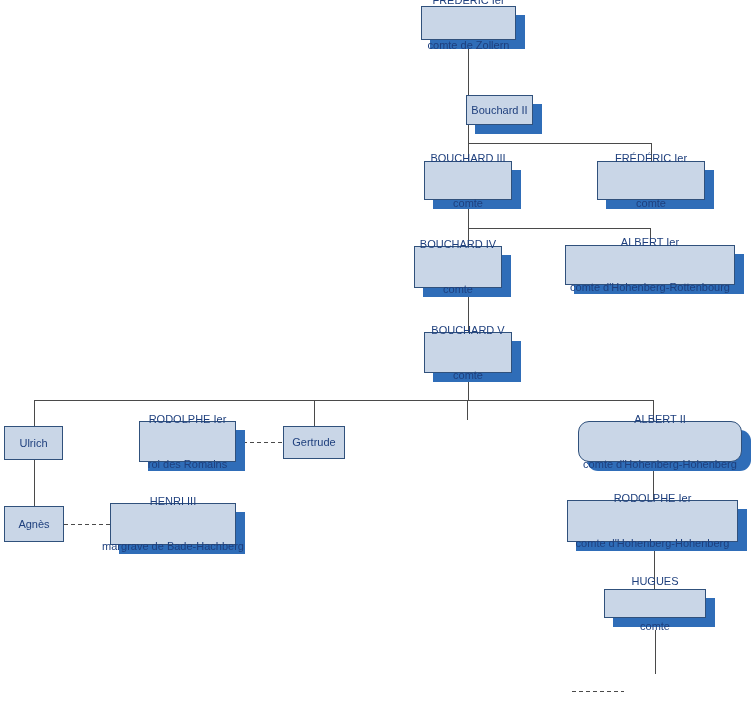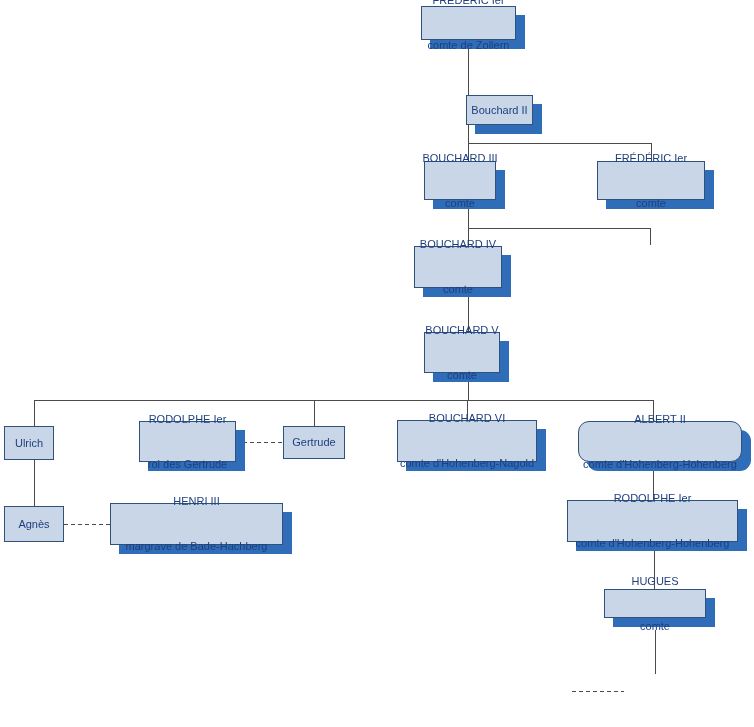--- a/index.html
+++ b/index.html
@@ -73,58 +73,58 @@
       <polyline points="572,691 624,691" fill="none" stroke="#4a4a4a" stroke-width="1" shape-rendering="crispEdges" stroke-dasharray="4 3"></polyline>
     </svg>
 
 <div class="node has-shadow" style="left: 421px; top: 6px; width: 95px; height: 34px;">
       <div class="person-name">FRÉDÉRIC Ier</div>
       <div class="person-title">comte de Zollern</div>
     </div>
     <div class="node has-shadow" style="left: 434px; top: 95px; width: 67px; height: 30px; margin-left: 32px;">
       <div class="person-name">Bouchard II</div>
     </div>
-    <div class="node has-shadow" style="left: 424px; top: 161px; width: 72px; height: 39px; text-align: center;">
+    <div class="node has-shadow" style="left: 424px; top: 161px; width: 88px; height: 39px; text-align: center;">
       <div class="person-name">BOUCHARD III</div>
       <div class="person-title">comte</div>
     </div>
     <div class="node has-shadow" style="left: 597px; top: 161px; width: 108px; height: 39px;">
       <div class="person-name">FRÉDÉRIC Ier</div>
       <div class="person-title">comte</div>
     </div>
     <div class="node has-shadow" style="left: 414px; top: 246px; width: 88px; height: 42px;">
       <div class="person-name">BOUCHARD IV</div>
       <div class="person-title">comte</div>
     </div>
-    <div class="node has-shadow" style="left: 424px; top: 332px; width: 76px; height: 41px;">
+    <div class="node has-shadow" style="left: 565px; top: 245px; width: 170px; height: 40px;">
+      <div class="person-name">ALBERT Ier</div>
+      <div class="person-title">comte d'Hohenberg-Rottenbourg</div>
+    </div>
+    <div class="node has-shadow" style="left: 424px; top: 332px; width: 88px; height: 41px;">
       <div class="person-name">BOUCHARD V</div>
       <div class="person-title">comte</div>
     </div>
-    <div class="node" style="left: 4px; top: 426px; width: 50px; height: 34px;">
+    <div class="node" style="left: 4px; top: 426px; width: 59px; height: 34px;">
       <div class="person-name">Ulrich</div>
     </div>
     <div class="node has-shadow" style="left: 139px; top: 421px; width: 97px; height: 41px;">
       <div class="person-name">RODOLPHE Ier</div>
-      <div class="person-title">roi des Gertrude</div>
+      <div class="person-title">roi des Romains</div>
     </div>
     <div class="node" style="left: 283px; top: 426px; width: 62px; height: 33px;">
       <div class="person-name">Gertrude</div>
-    </div>
-    <div class="node has-shadow" style="left: 397px; top: 420px; width: 140px; height: 42px;">
-      <div class="person-name">BOUCHARD VI</div>
-      <div class="person-title">comte d'Hohenberg-Nagold</div>
     </div>
     <div class="node has-shadow" style="left: 578px; top: 421px; width: 164px; height: 41px; border-radius: 11px;">
       <div class="person-name">ALBERT II</div>
       <div class="person-title">comte d'Hohenberg-Hohenberg</div>
     </div>
     <div class="node" style="left: 4px; top: 506px; width: 60px; height: 36px;">
       <div class="person-name">Agnès</div>
     </div>
-    <div class="node has-shadow" style="left: 110px; top: 503px; width: 173px; height: 42px;">
+    <div class="node has-shadow" style="left: 110px; top: 503px; width: 126px; height: 42px;">
       <div class="person-name">HENRI III</div>
       <div class="person-title">margrave de Bade-Hachberg</div>
     </div>
     <div class="node has-shadow" style="left: 567px; top: 500px; width: 171px; height: 42px;">
       <div class="person-name">RODOLPHE Ier</div>
       <div class="person-title">comte d'Hohenberg-Hohenberg</div>
     </div>
     <div class="node has-shadow" style="left: 604px; top: 589px; width: 102px; height: 29px;">
       <div class="person-name">HUGUES</div>
       <div class="person-title">comte</div>

